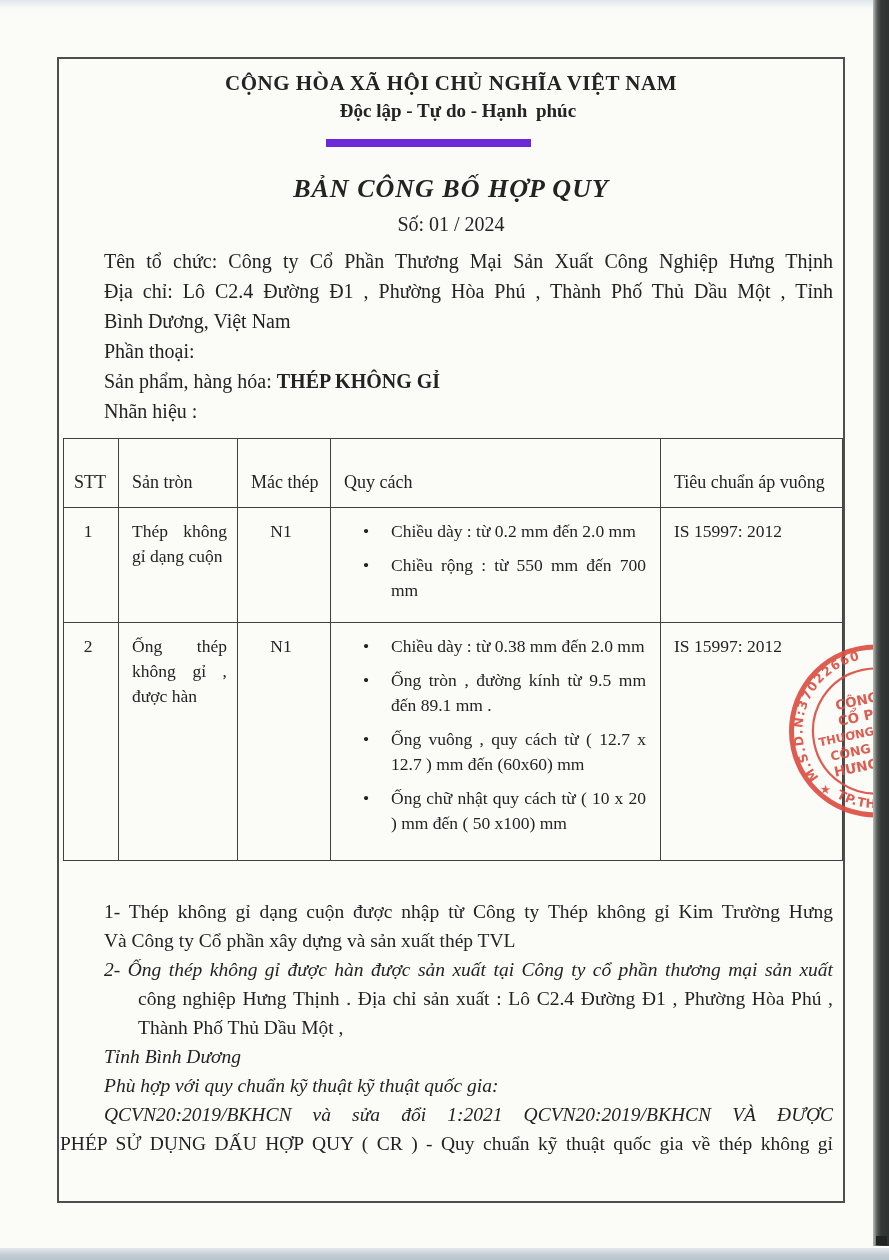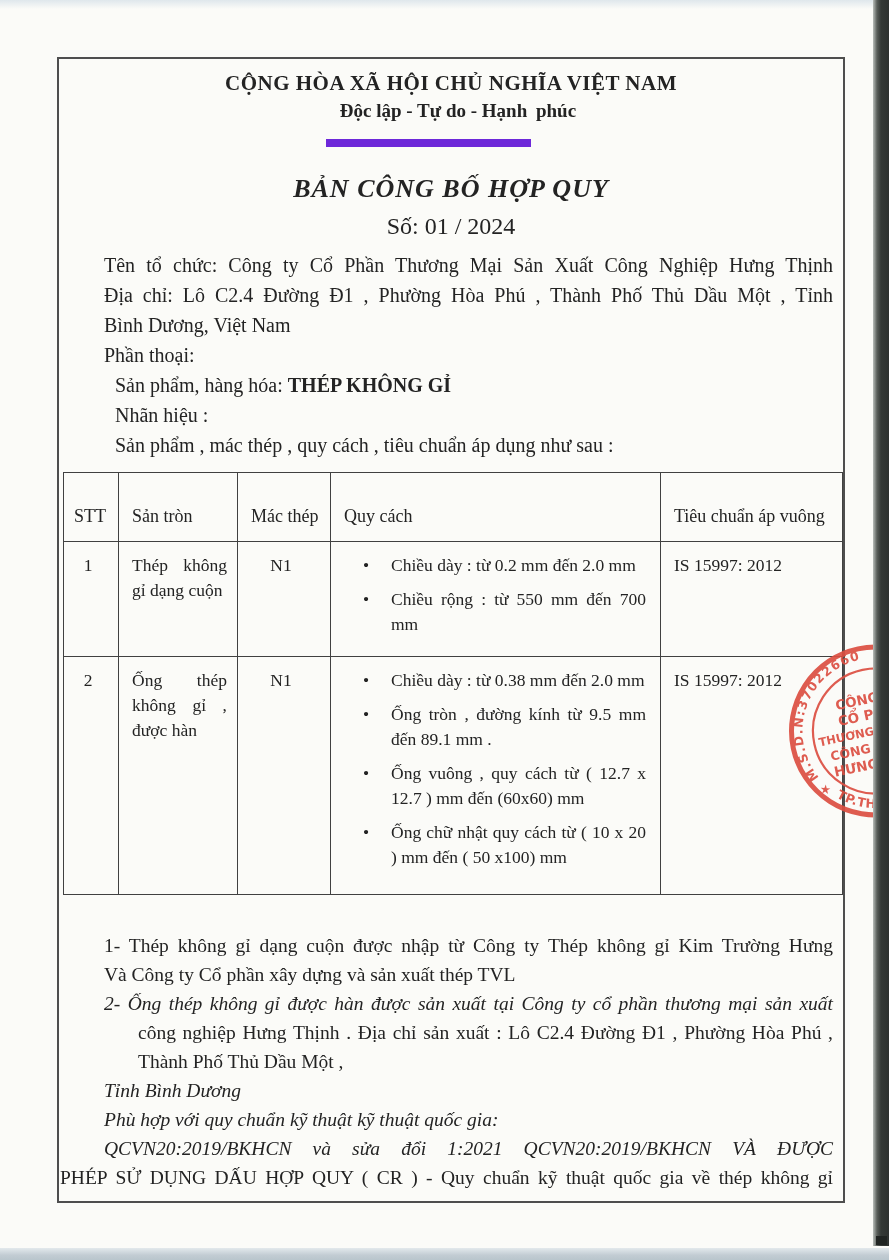--- a/index.html
+++ b/index.html
@@ -21,26 +21,26 @@
   
   .frame{
     position:absolute;left:57px;top:57px;width:784px;height:1142px;
     border:2px solid #4e4e4e;background:transparent;
   }
   .center{text-align:center;}
   .nat-line1{margin-top:12px;font-size:21px;font-weight:bold;letter-spacing:.5px;}
   .nat-line2{margin-top:4px;font-size:19px;font-weight:bold;}
   .nat-line2 .ul{border-bottom:8px solid #6d28d9;padding:0 4px 17px 14px;display:inline-block;}
   .doc-title{margin-top:27px;font-size:26px;font-weight:bold;letter-spacing:1px;font-style:italic;}
-  .doc-number{margin-top:9px;font-size:24px;}
+  .doc-number{margin-top:9px;font-size:20px;}
 
   .body-text{margin:10px 10px 0 45px;font-size:20px;line-height:30px;}
   .line{white-space:normal;}
   .stretch{text-align:justify;text-align-last:justify;}
-  .ind{margin-left:11px;}
+  .ind{}
   .b{font-weight:bold;}
 
   
   .tbl-wrap{margin:12px 0 0 4px;}
   table{border-collapse:collapse;table-layout:fixed;width:779px;}
   col.c1{width:55px;}col.c2{width:119px;}col.c3{width:93px;}col.c4{width:330px;}col.c5{width:182px;}
   th,td{border:1.5px solid #414141;font-weight:normal;}
   th{font-size:18px;height:46px;text-align:left;padding:20px 6px 2px 13px;vertical-align:middle;}
   th.cen{text-align:center;padding-left:4px;}
   td{vertical-align:top;font-size:17.5px;line-height:25px;padding:11px 10px 10px 13px;}
@@ -75,21 +75,20 @@
   <div class="center doc-title">BẢN CÔNG BỐ HỢP QUY</div>
   <div class="center doc-number">Số: 01 / 2024</div>
 
   <div class="body-text">
     <div class="line stretch">Tên tổ chức: Công ty Cổ Phần Thương Mại Sản Xuất Công Nghiệp Hưng Thịnh</div>
     <div class="line stretch">Địa chỉ: Lô C2.4 Đường Đ1 , Phường Hòa Phú , Thành Phố Thủ Dầu Một , Tỉnh</div>
     <div class="line">Bình Dương, Việt Nam</div>
     <div class="line">Phần thoại:</div>
     <div class="line ind"><span>Sản phẩm, hàng hóa: </span><span class="b">THÉP KHÔNG GỈ</span></div>
     <div class="line ind">Nhãn hiệu :</div>
-    <div class="line ind">Sản phẩm , mác thép , quy cách , tiêu chuẩn áp dụng như sau :</div>
   </div>
 
   <div class="tbl-wrap">
     <table>
       <colgroup>
           <col class="c1">
           <col class="c2">
           <col class="c3">
           <col class="c4">
           <col class="c5">

